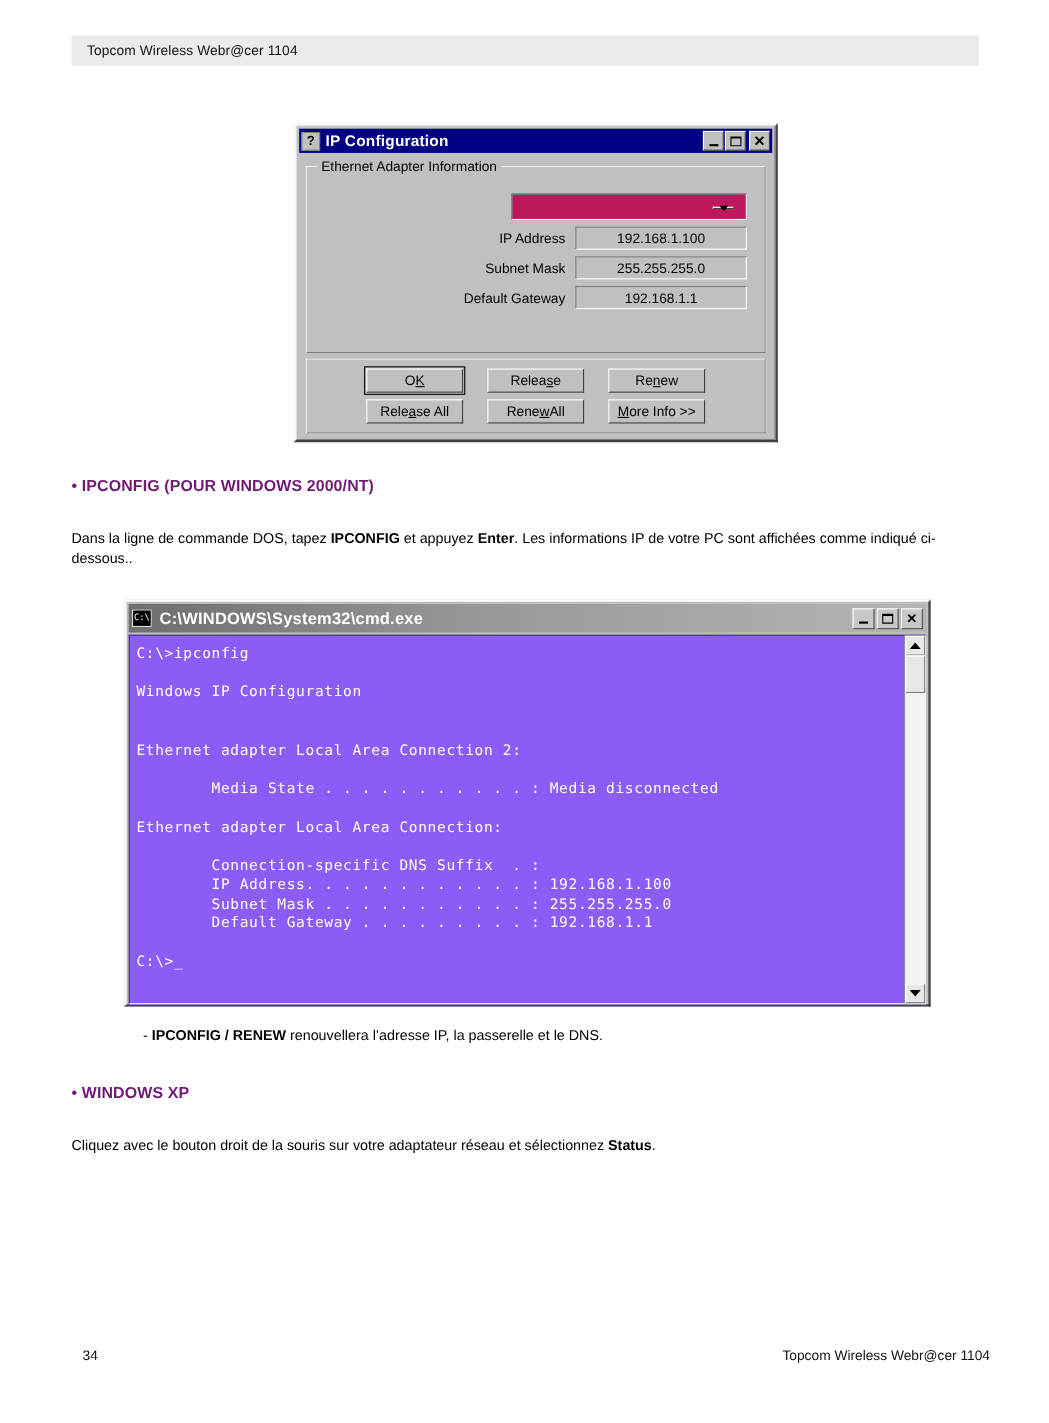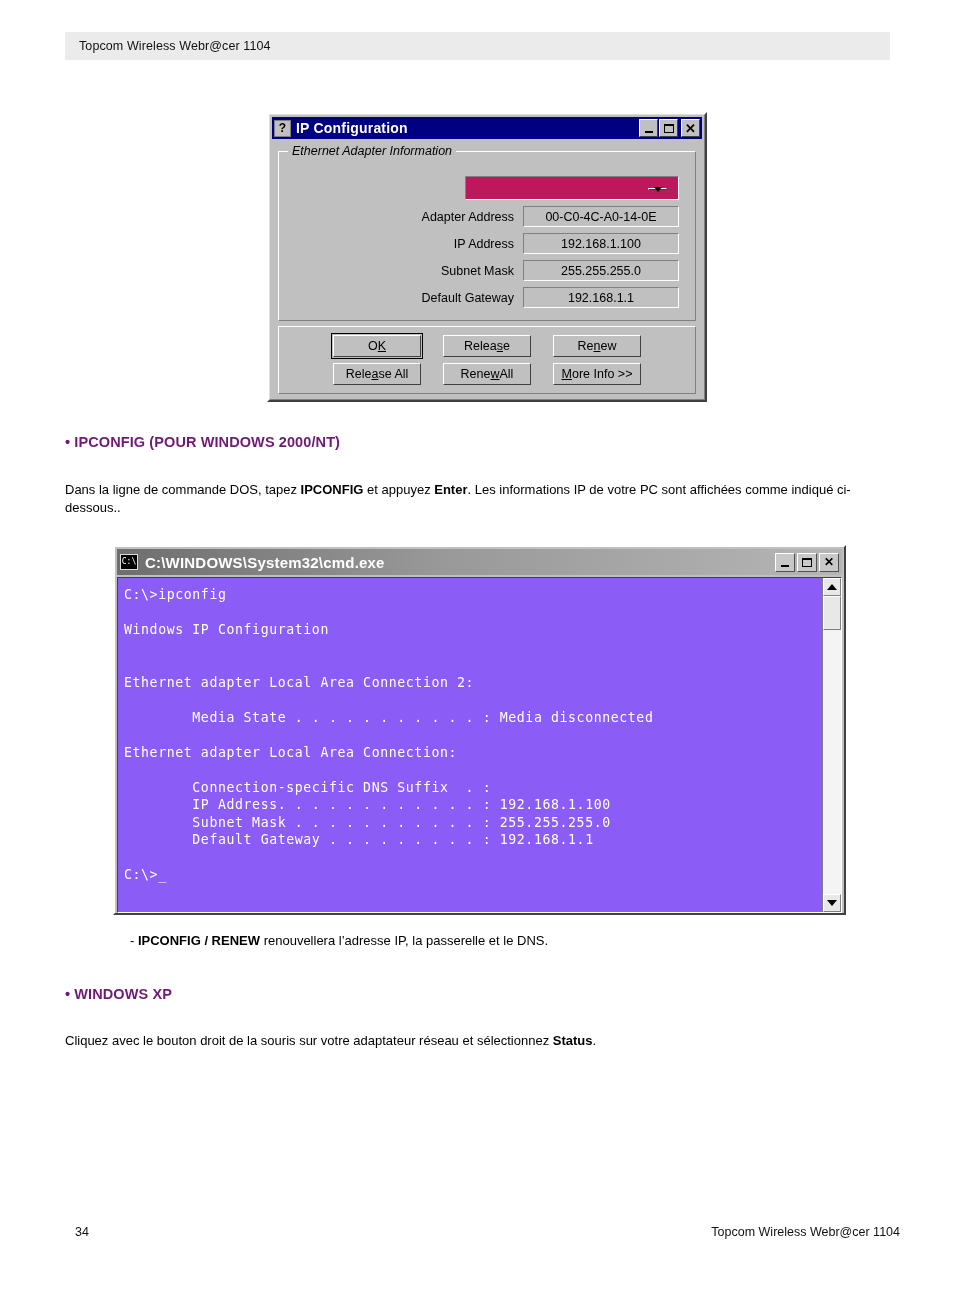--- a/index.html
+++ b/index.html
@@ -128,21 +128,20 @@
     pointer-events: none;
   }
   .groupbox-title {
     position: absolute;
     top: -8px; left: 9px;
     background: #c0c0c0;
     padding: 0 4px;
     font-size: 12.5px;
     color: #000;
     z-index: 2;
-    font-style: italic;
   }
 
   .combo-row {
     display: flex;
     justify-content: flex-end;
     margin-top: 14px;
     margin-right: 6px;
   }
   .combo {
     width: 214px; height: 22px;
@@ -424,24 +423,20 @@
         <div class="combo-row">
           <div class="combo">
             <span class="combo-value">Realtek 8139-series PCI NIC</span>
             <span class="combo-arrow">
               <i class="arrow-down"></i>
             </span>
           </div>
         </div>
 
         <div id="ipconfig-fields">
-            <div class="field-row">
-              <span class="field-label">Adapter Address</span>
-              <span class="field-value">00-C0-4C-A0-14-0E</span>
-            </div>
             <div class="field-row">
               <span class="field-label">IP Address</span>
               <span class="field-value">192.168.1.100</span>
             </div>
             <div class="field-row">
               <span class="field-label">Subnet Mask</span>
               <span class="field-value">255.255.255.0</span>
             </div>
             <div class="field-row">
               <span class="field-label">Default Gateway</span>

